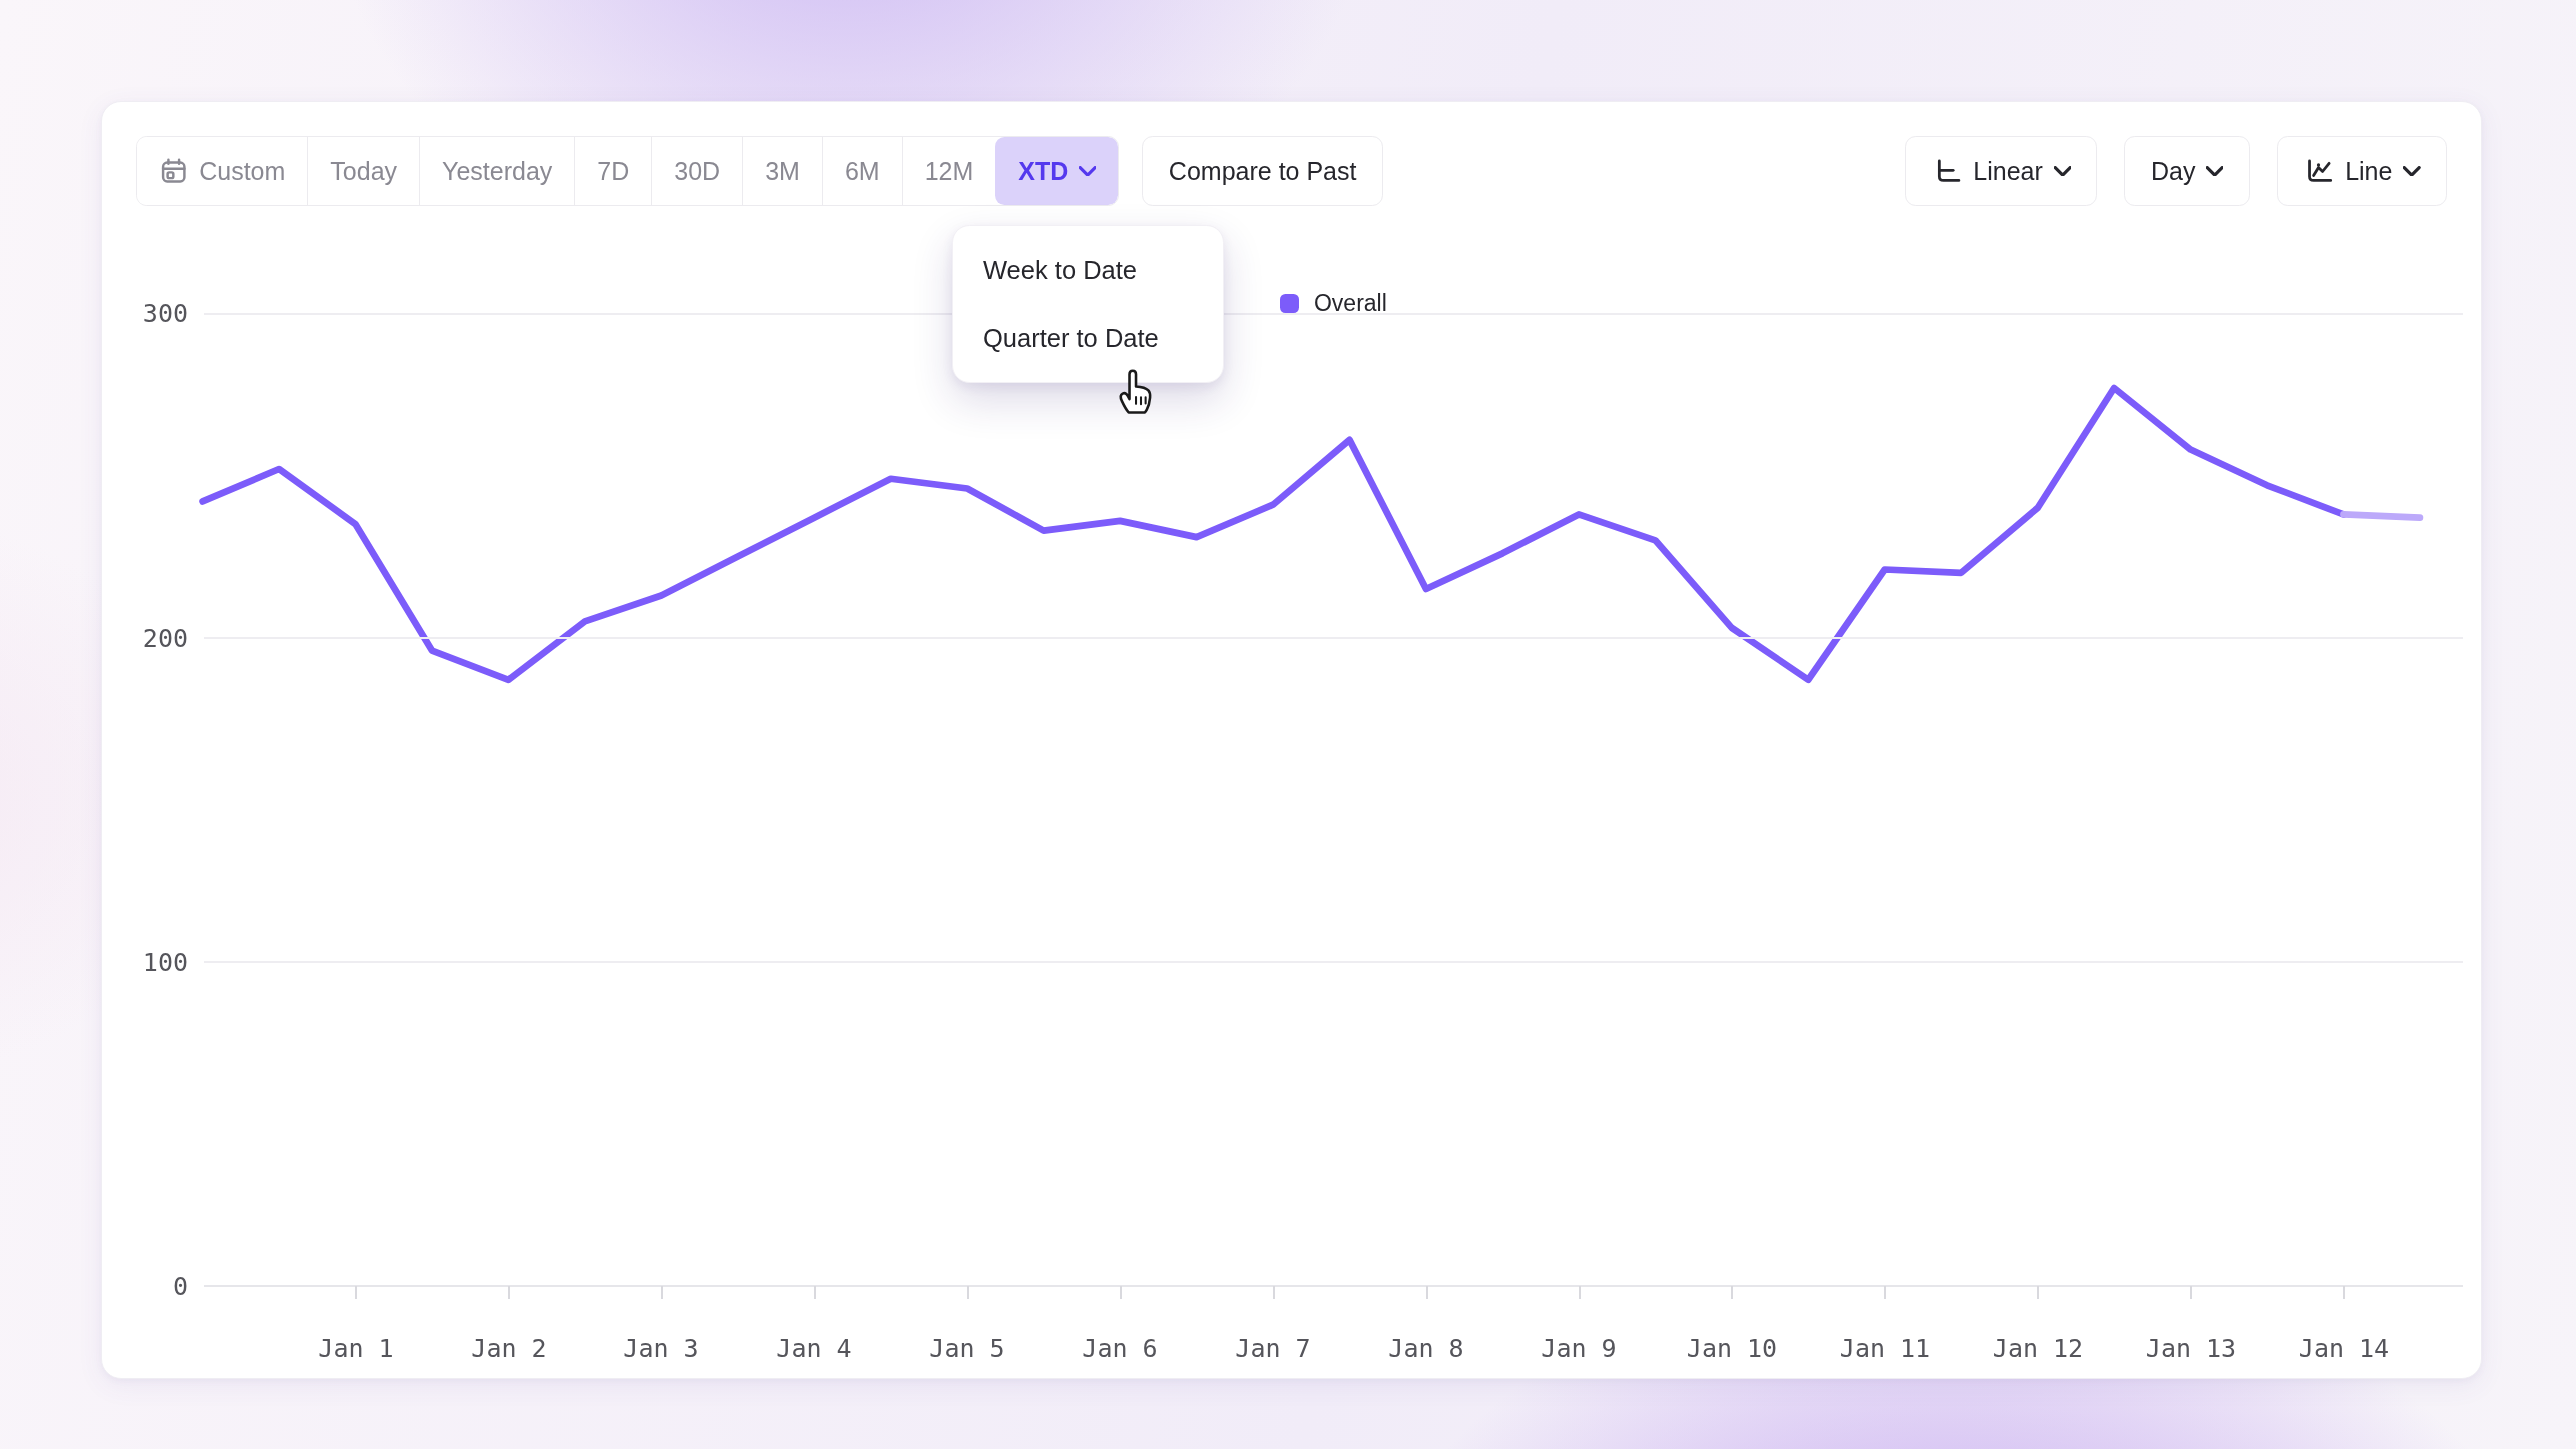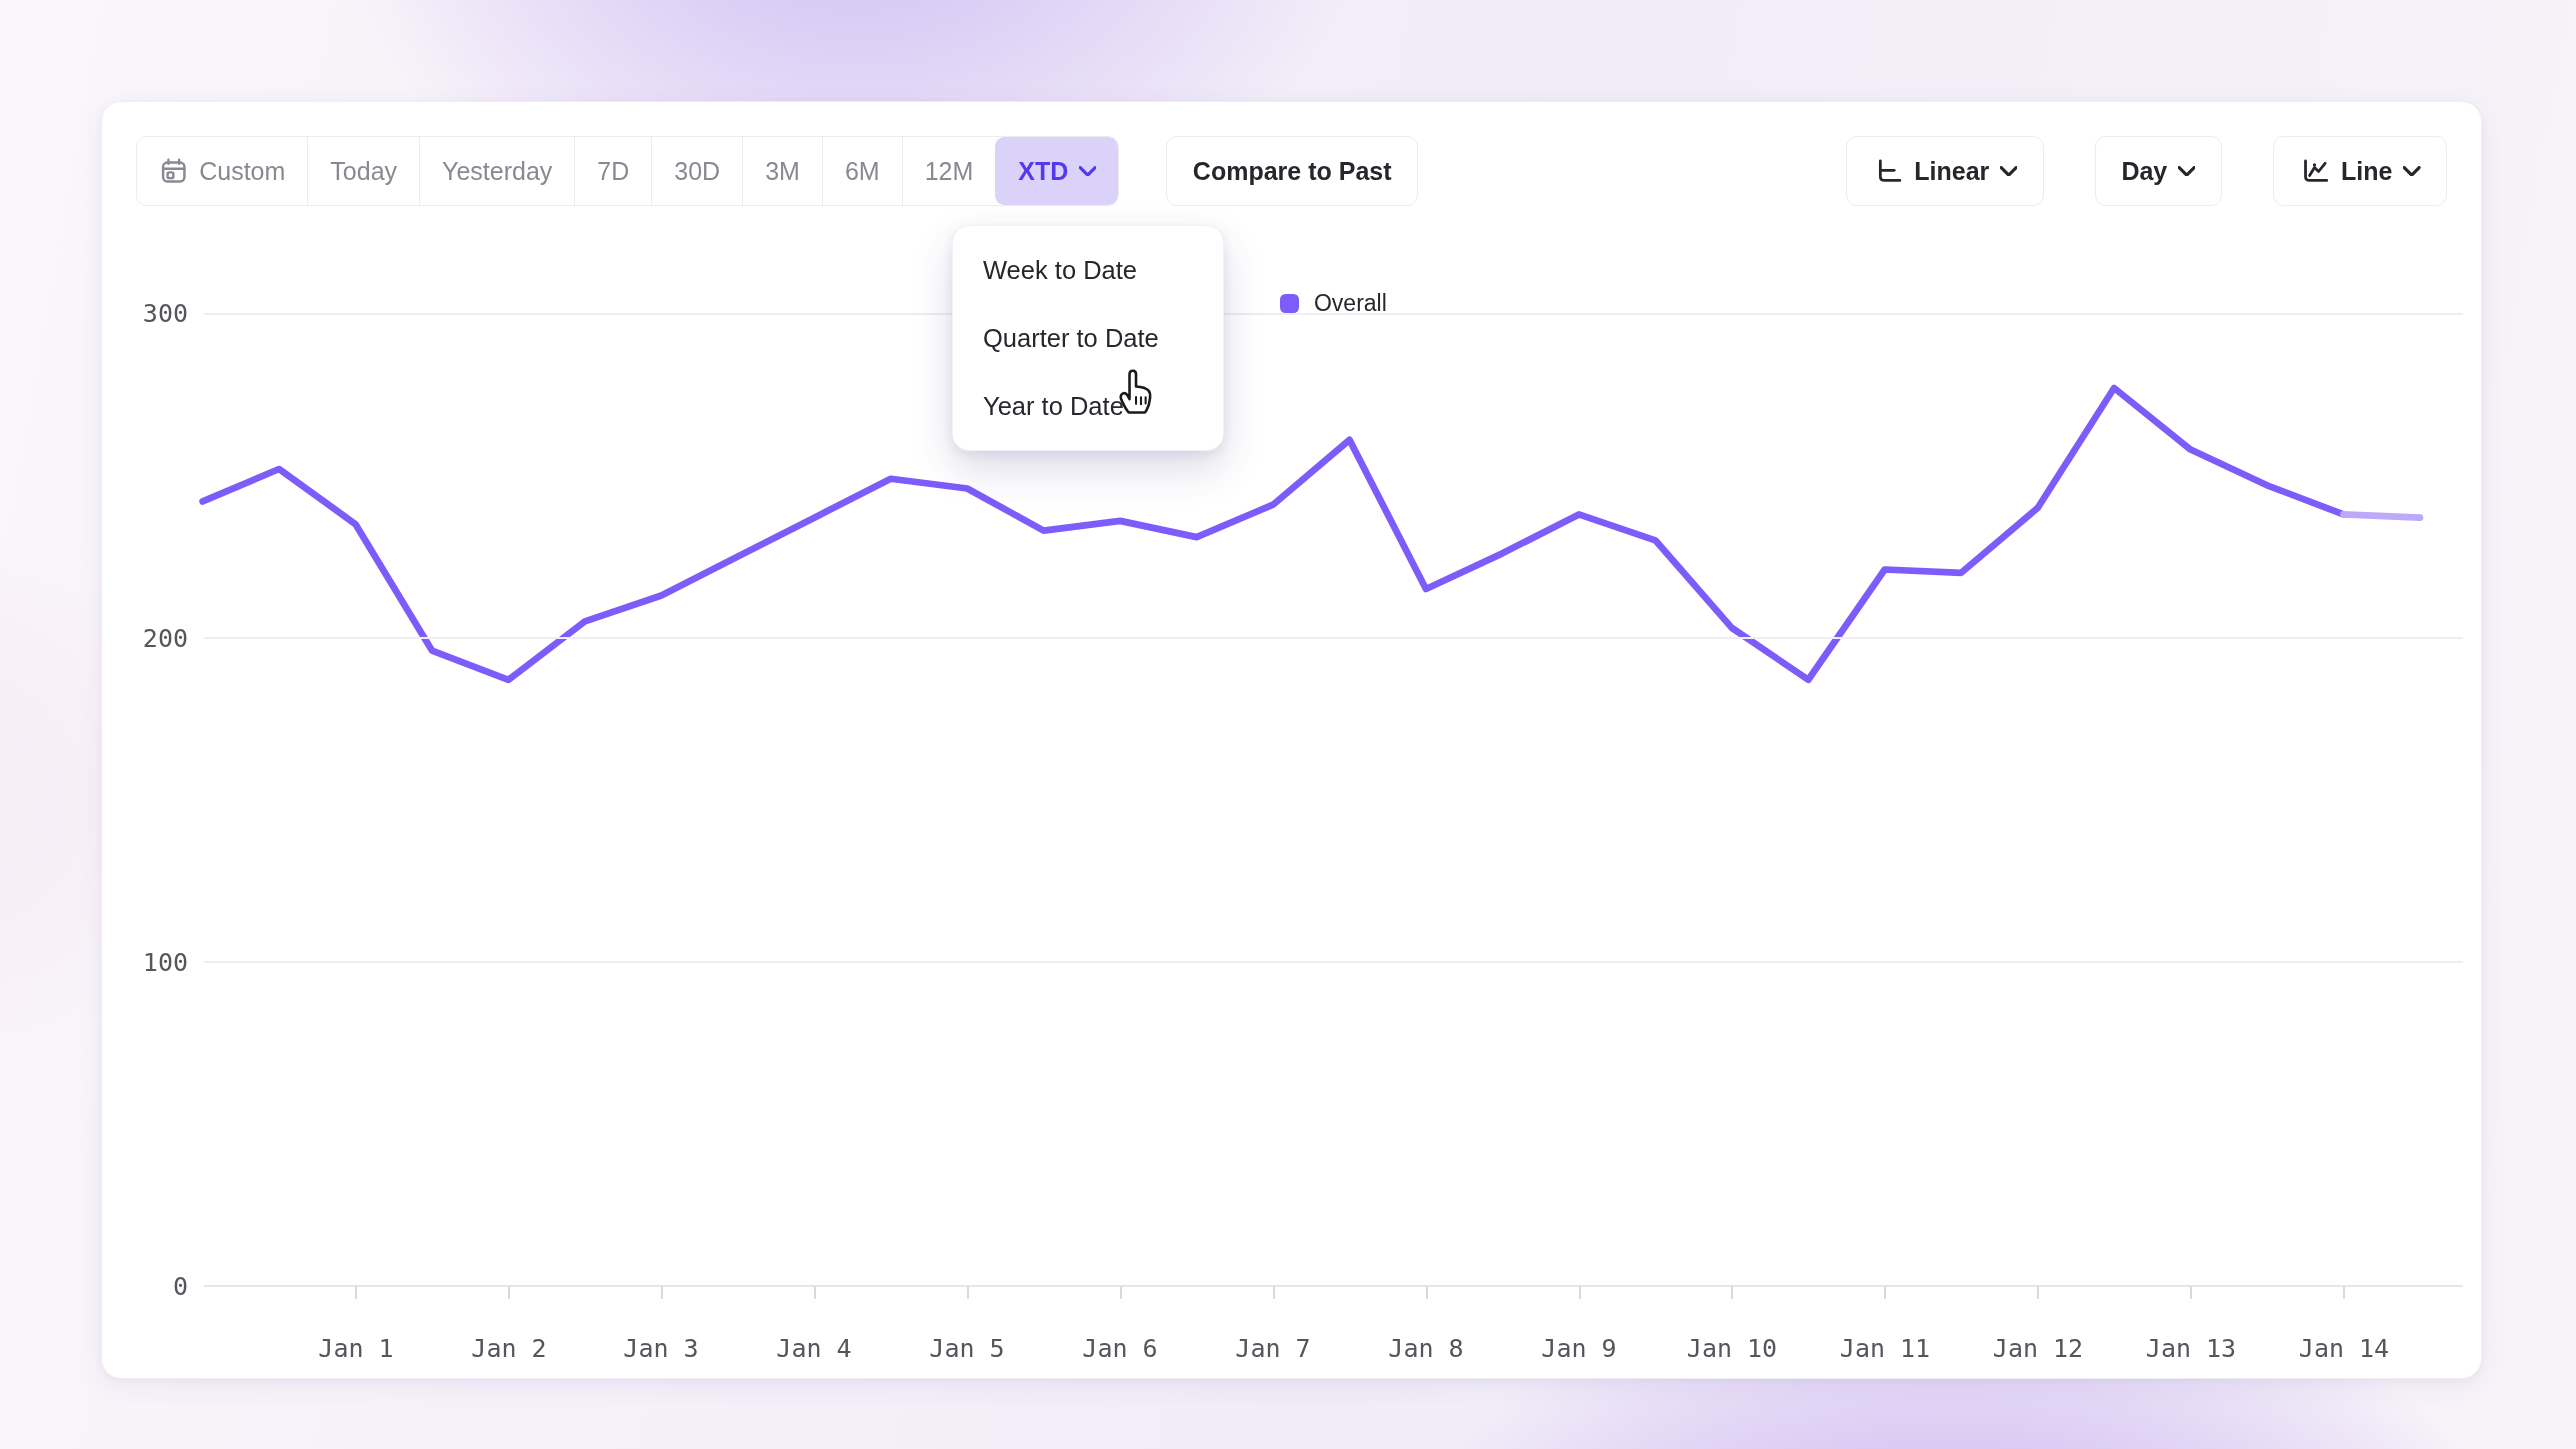--- a/index.html
+++ b/index.html
@@ -26,21 +26,21 @@
   .seg{display:flex; background:#fff; border:1.3px solid var(--border); border-radius:10.7px; overflow:hidden;}
   .seg-btn{
     display:flex; align-items:center; gap:10.7px; padding:0 22px; background:#fff; border:none;
     font-family:inherit; font-size:25px; font-weight:500; color:var(--text-gray); cursor:pointer; white-space:nowrap;
   }
   .seg-btn + .seg-btn{border-left:1.3px solid var(--border);}
   .seg-btn.selected{background:var(--accent-soft); color:var(--accent); font-weight:600; border-radius:9.4px; border-left-color:transparent;}
   .btn{
     display:flex; align-items:center; gap:10.7px; padding:0 25.5px; background:#fff;
     border:1.3px solid var(--border); border-radius:10.7px; font-family:inherit;
-    font-size:25px; font-weight:700; color:var(--text-dark); cursor:pointer; white-space:nowrap;margin-left:24px;
+    font-size:25px; font-weight:400; color:var(--text-dark); cursor:pointer; white-space:nowrap;
   }
   .gap34{width:23px;} .spacer{flex:1;} .gap40{width:27px;}
   .icon{display:block;}
   .legend{position:absolute; left:102px; width:2259px; top:168px; display:flex; justify-content:center; align-items:center; gap:14.8px; font-size:23px; font-weight:500; color:var(--text-dark);margin-top:20px;}
   .legend .sw{width:19px;height:19px;border-radius:5.4px;background:var(--line);}
   .plot{position:absolute; inset:0; border-radius:20px; overflow:hidden;}
   .gridline{position:absolute; height:2px; background:var(--grid);}
   .gridline.zero{background:var(--grid0);}
   .ylabel{position:absolute; left:0; width:86px; text-align:right; transform:translateY(-50%);
     font-family:"DejaVu Sans Mono", monospace; font-size:25px; color:var(--axis-text);}
@@ -192,23 +192,20 @@
       </button>
     </div>
 
     <div class="dropdown">
       <button class="menu-item">
           <span>Week to Date</span>
         </button>
       <button class="menu-item">
           <span>Quarter to Date</span>
         </button>
-      <button class="menu-item">
-          <span>Year to Date</span>
-        </button>
     </div>
 
     <svg class="cursor" width="42" height="48" viewBox="0 0 24 28">
       <path d="M8.3 26.5 C6.8 24.8 5.8 22.9 4.4 19.9 C3.2 17.4 3.6 16.1 4.8 15.5 C5.9 15 7 15.4 7.8 16.9 L8.8 18.7 L8.8 4.2 C8.8 3 9.6 2.2 10.7 2.2 C11.8 2.2 12.6 3 12.6 4.2 L12.6 11.4 C16.1 11.6 18.5 12.3 19.8 13.7 C20.8 14.8 21 15.7 20.8 17.8 C20.6 20 19.8 23.2 18.9 24.9 C18.3 26 17.8 26.5 17.8 26.5 Z" fill="#ffffff" stroke="#1a1a1a" stroke-width="1.5" stroke-linejoin="round"></path>
       <path d="M12.6 17.5 v4 M15.5 17.7 v4 M18.2 17.7 v3.6" fill="none" stroke="#1a1a1a" stroke-width="1.2" stroke-linecap="round"></path>
     </svg>
 
   </div>
 </div>
 

